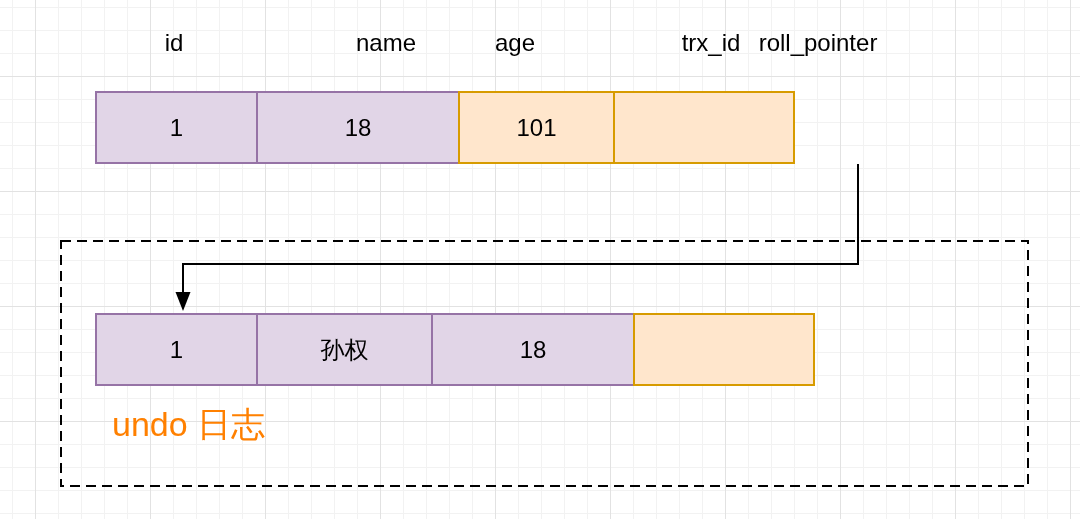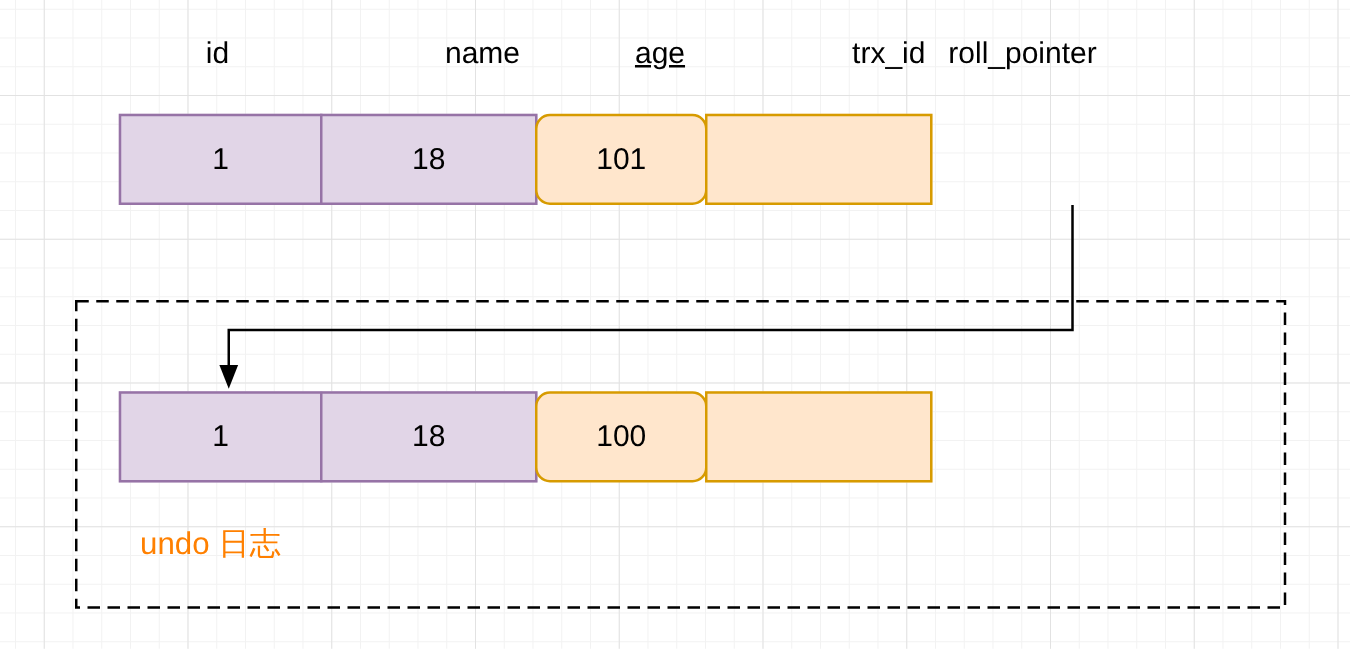--- a/index.html
+++ b/index.html
@@ -26,21 +26,21 @@
   .col-header {
     position: absolute;
     top: 27px;
     transform: translateX(-50%);
     font-size: 24px;
     line-height: 32px;
     white-space: nowrap;
   }
   .col-header.h0 { left: 174px; }
   .col-header.h1 { left: 342px; margin-left: 44px; }
-  .col-header.h2 { left: 528px; text-decoration: underline; }
+  .col-header.h2 { left: 515px; }
   .col-header.h3 { left: 711px; }
   .col-header.h4 { left: 818px; }
 
   .record-row {
     position: absolute;
     left: 95px;
     display: flex;
     height: 73px;
   }
   .record-row.top { top: 91px; }
@@ -51,22 +51,22 @@
     height: 73px;
     display: flex;
     align-items: center;
     justify-content: center;
     font-size: 24px;
     white-space: nowrap;
   }
   .cell + .cell { margin-left: -2px; }
   .cell.c0 { width: 163px; }
   .cell.c1 { width: 177px; }
-  .cell.c2 { width: 174px; }
-  .cell.c3 { width: 138px; border-radius: 12px; }
+  .cell.c2 { width: 204px; }
+  .cell.c3 { width: 157px; }
   .cell.c4 { width: 182px; }
   .cell.purple {
     background: var(--purple-fill, #e1d5e7);
     border: 2px solid var(--purple-stroke, #9673a6);
   }
   .cell.orange {
     background: var(--orange-fill, #ffe6cc);
     border: 2px solid var(--orange-stroke, #d79b00);
   }
 
@@ -75,22 +75,22 @@
     left: 0;
     top: 0;
     width: 1080px;
     height: 519px;
     pointer-events: none;
   }
 
   .undo-label {
     position: absolute;
     left: 112px;
-    top: 419px;
-    font-size: 25px;
+    top: 408px;
+    font-size: 34px;
     line-height: 32px;
     color: var(--undo-label, #ff8000);
     white-space: nowrap;
   }
 </style>
 </head>
 <body>
 
 <div class="col-header h0">id</div>
 <div class="col-header h1">name</div>
@@ -100,22 +100,22 @@
 
 <div class="record-row top">
   <div class="cell c0 purple">1</div>
   <div class="cell c2 purple">18</div>
   <div class="cell c3 orange">101</div>
   <div class="cell c4 orange"></div>
 </div>
 
 <div class="record-row undo">
   <div class="cell c0 purple">1</div>
+  <div class="cell c1 purple">孙权</div>
   <div class="cell c2 purple">18</div>
-  <div class="cell c3 orange">100</div>
   <div class="cell c4 orange"></div>
 </div>
 
 <div class="undo-label">undo 日志</div>
 
 <svg class="overlay-svg" viewBox="0 0 1080 519">
   <rect x="61" y="241" width="967" height="245" fill="none" stroke="var(--arrow, #000)" stroke-width="2" stroke-dasharray="10 6"></rect>
   <polyline points="858,164 858,264 183,264 183,295" fill="none" stroke="var(--arrow, #000)" stroke-width="2"></polyline>
   <polygon points="183,311 175.5,292 190.5,292" fill="var(--arrow, #000)"></polygon>
 </svg>

